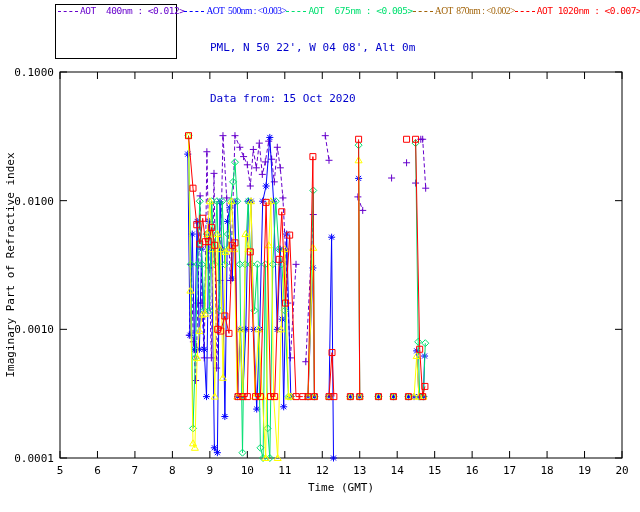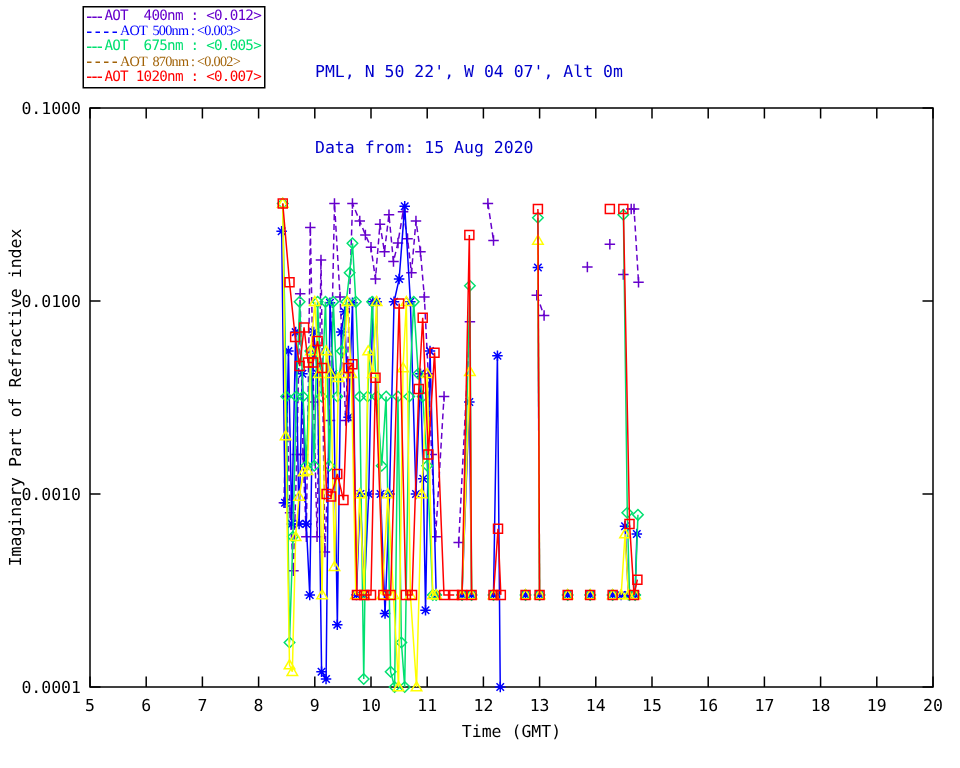--- a/index.html
+++ b/index.html
@@ -3,21 +3,21 @@
 <meta charset="utf-8">
 <style>
   html,body{margin:0;padding:0;background:#ffffff;}
   .screen{
     position:relative;width:640px;height:512px;background:#ffffff;overflow:hidden;
     font-family:"DejaVu Sans Mono",monospace;
   }
   .legend{
     position:absolute;left:55px;top:4px;width:122px;height:55px;
     border:1px solid #000;box-sizing:border-box;background:#fff;
-    display:flex;flex-direction:column;justify-content:space-around;
+    display:flex;flex-direction:row;justify-content:space-around;
     padding:1px 2px;z-index:2;
   }
   .legend-row{display:flex;align-items:center;height:10px;line-height:10px;white-space:pre;}
   .legend-dash{display:inline-block;width:20px;margin-right:2px;border-top:1px dashed currentColor;height:0;}
   .legend-label{font-size:9.5px;letter-spacing:-0.5px;white-space:pre;}
   .header{
     position:absolute;left:210px;top:5px;z-index:2;font-size:11px;line-height:17px;white-space:pre;
   }
   svg{position:absolute;left:0;top:0;}
   .axis-text{font-family:"DejaVu Sans Mono",monospace;fill:#000;}
@@ -29,22 +29,22 @@
 
   <div class="legend" id="legend">
       <div class="legend-row" style="color: rgb(102, 0, 204);"><span class="legend-dash"></span><span class="legend-label">AOT  400nm : &lt;0.012&gt;</span></div>
       <div class="legend-row" style="color: rgb(0, 0, 255); font-family: Liberation Serif, serif;"><span class="legend-dash"></span><span class="legend-label">AOT  500nm : &lt;0.003&gt;</span></div>
       <div class="legend-row" style="color: rgb(0, 224, 112);"><span class="legend-dash"></span><span class="legend-label">AOT  675nm : &lt;0.005&gt;</span></div>
       <div class="legend-row" style="color: #a16207; font-family: Liberation Serif, serif;"><span class="legend-dash"></span><span class="legend-label">AOT  870nm : &lt;0.002&gt;</span></div>
       <div class="legend-row" style="color: rgb(255, 0, 0); align-items: center;"><span class="legend-dash"></span><span class="legend-label">AOT 1020nm : &lt;0.007&gt;</span></div>
     </div>
 
   <div class="header" style="color: rgb(0, 0, 204);">
-    <div>PML, N 50 22', W 04 07', Alt 0m</div>
-    <div>Data from: 15 Aug 2020</div>
+    <div>PML, N 50 22', W 04 08', Alt 0m</div>
+    <div>Data from: 15 Oct 2020</div>
   </div>
 
   <svg id="chart" width="640" height="512" viewBox="0 0 640 512">
       <rect x="60" y="72" width="562" height="386" fill="none" stroke="#000" stroke-width="1"></rect>
       <line x1="60" y1="458" x2="60" y2="451" stroke="#000"></line>
       <line x1="60" y1="72" x2="60" y2="79" stroke="#000"></line>
       <text x="60" y="474" text-anchor="middle" font-size="11" class="axis-text">5</text>
       <line x1="97.46666666666667" y1="458" x2="97.46666666666667" y2="451" stroke="#000"></line>
       <line x1="97.46666666666667" y1="72" x2="97.46666666666667" y2="79" stroke="#000"></line>
       <text x="97.46666666666667" y="474" text-anchor="middle" font-size="11" class="axis-text">6</text>

